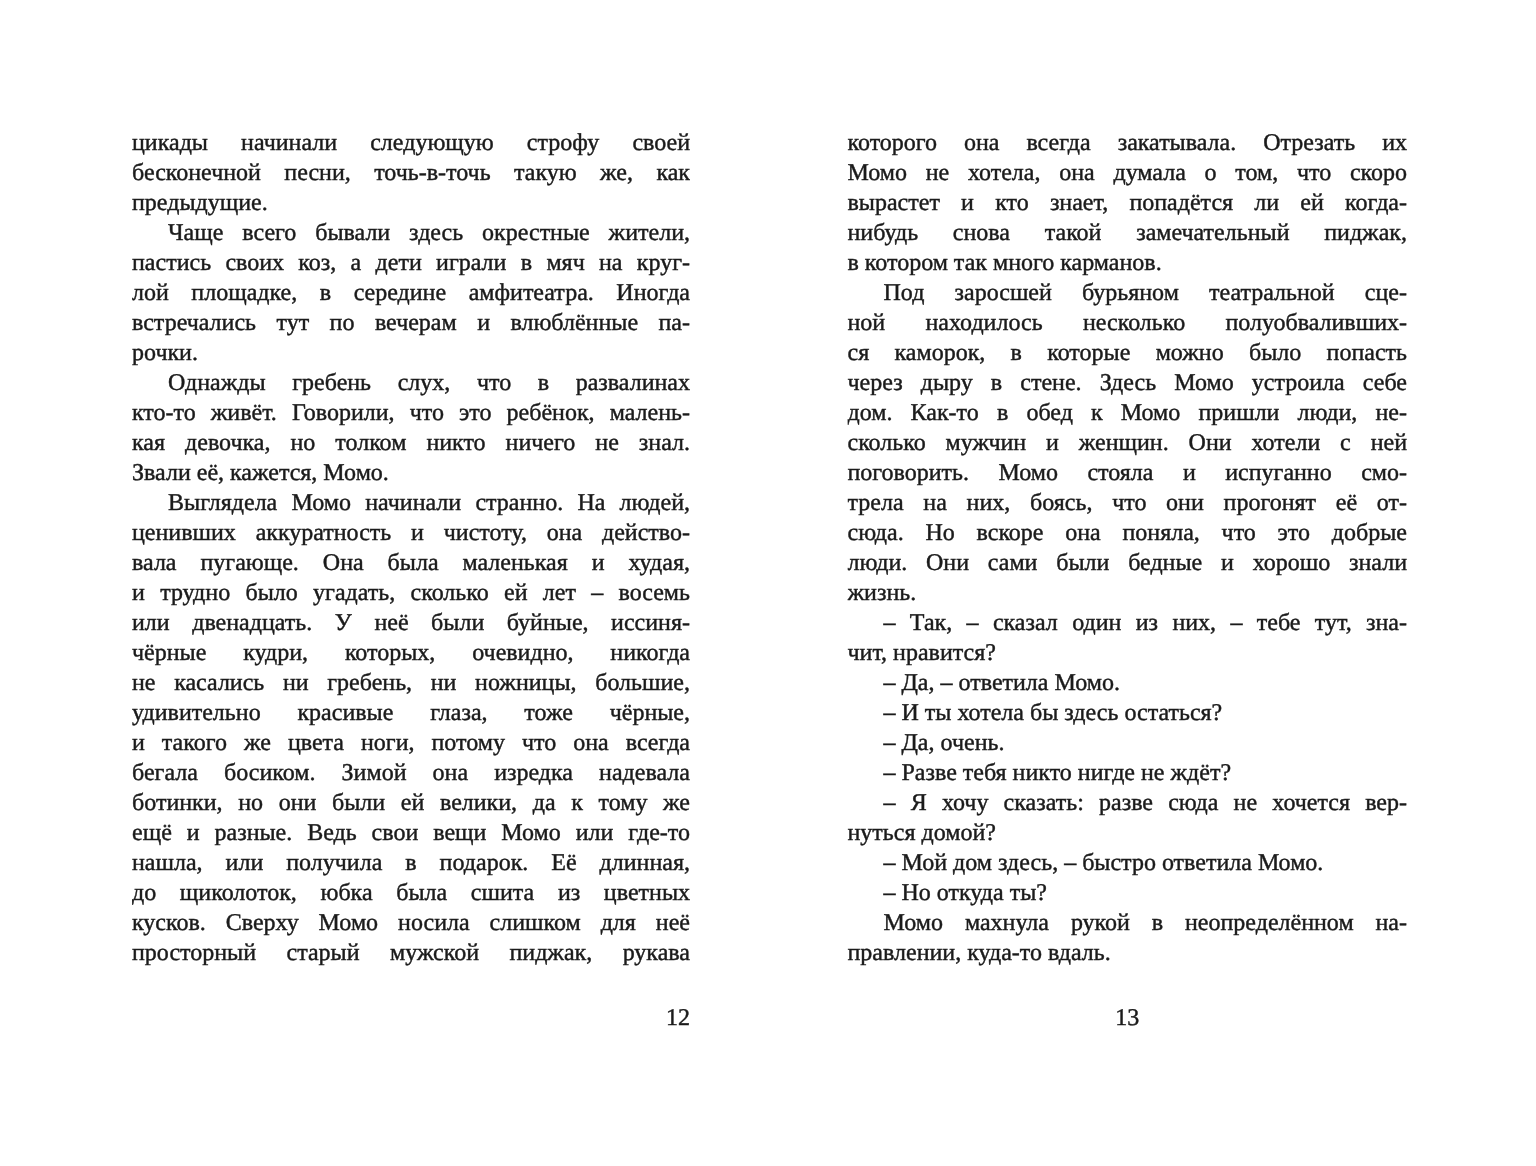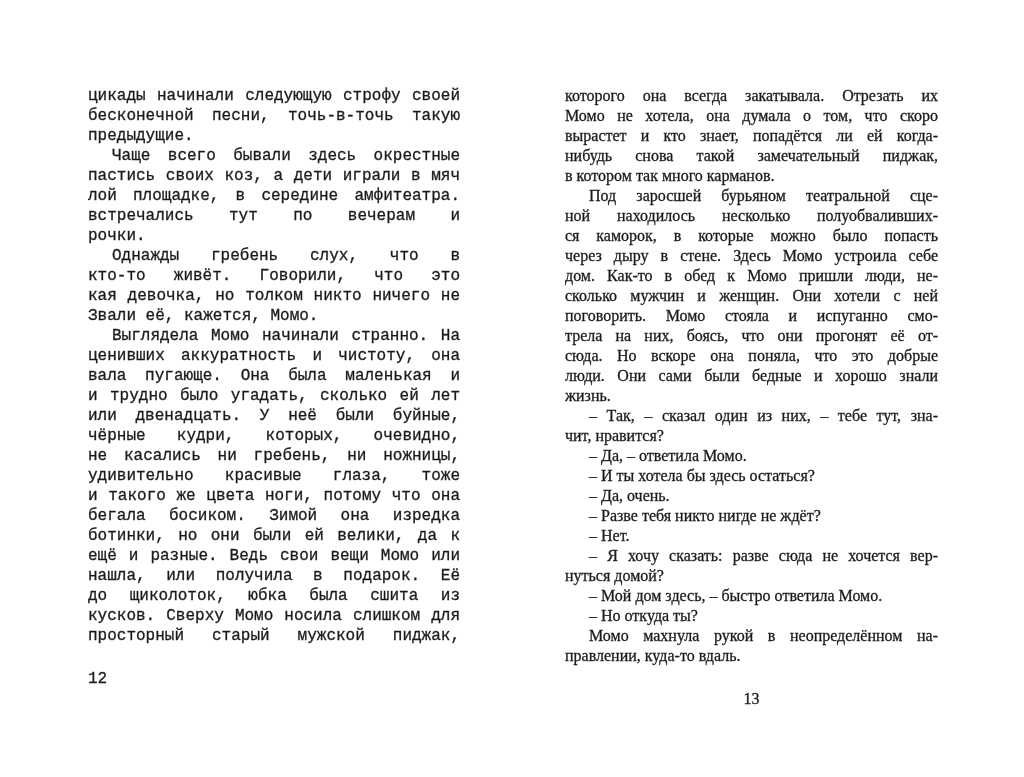--- a/index.html
+++ b/index.html
@@ -14,21 +14,21 @@
     background: #ffffff;
     overflow: hidden;
     font-family: "Liberation Serif", "DejaVu Serif", serif;
     color: #1b1b1b;
     -webkit-text-stroke: 0.3px currentColor;
   }
   .page {
     position: absolute;
     top: 86px;
   }
-  .page-left  { left: 88px;  width: 372px; font-family: Liberation Mono, monospace; }
+  .page-left  { left: 88px;  width: 372px; }
   .page-right { left: 565px; width: 373px; }
 
   .text-block {
     width: 100%;
   }
   .line {
     font-size: 16px;
     line-height: 20px;
     height: 20px;
     overflow: hidden;
@@ -40,21 +40,21 @@
     text-align-last: left;
   }
   .line.indent {
     text-indent: 24px;
   }
   .folio {
     margin-top: 23px;
     font-size: 16px;
     line-height: 20px;
   }
-  .folio-left  { text-align: left; }
+  .folio-left  { text-align: right; }
   .folio-right { text-align: center; }
 </style>
 </head>
 <body>
 
 <div class="spread">
 
   <div class="page page-left">
     <div class="text-block">
         <div class="line">цикады начинали следующую строфу своей</div>
@@ -106,21 +106,20 @@
         <div class="line">трела на них, боясь, что они прогонят её от-</div>
         <div class="line">сюда. Но вскоре она поняла, что это добрые</div>
         <div class="line">люди. Они сами были бедные и хорошо знали</div>
         <div class="line last">жизнь.</div>
         <div class="line indent">– Так, – сказал один из них, – тебе тут, зна-</div>
         <div class="line last">чит, нравится?</div>
         <div class="line indent last">– Да, – ответила Момо.</div>
         <div class="line indent last">– И ты хотела бы здесь остаться?</div>
         <div class="line indent last">– Да, очень.</div>
         <div class="line indent last">– Разве тебя никто нигде не ждёт?</div>
-        <div class="line indent last">– Нет.</div>
         <div class="line indent">– Я хочу сказать: разве сюда не хочется вер-</div>
         <div class="line last">нуться домой?</div>
         <div class="line indent last">– Мой дом здесь, – быстро ответила Момо.</div>
         <div class="line indent last">– Но откуда ты?</div>
         <div class="line indent">Момо махнула рукой в неопределённом на-</div>
         <div class="line last">правлении, куда-то вдаль.</div>
       </div>
     <div class="folio folio-right">13</div>
   </div>
 

